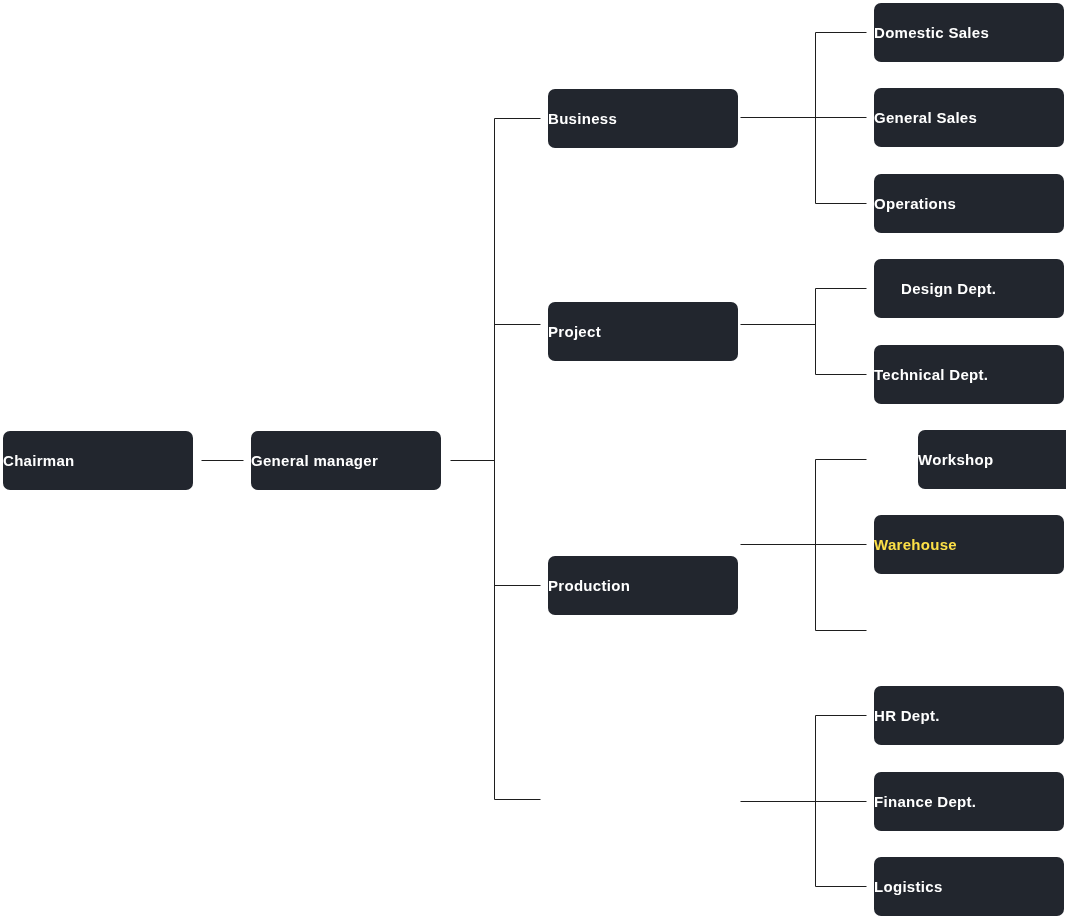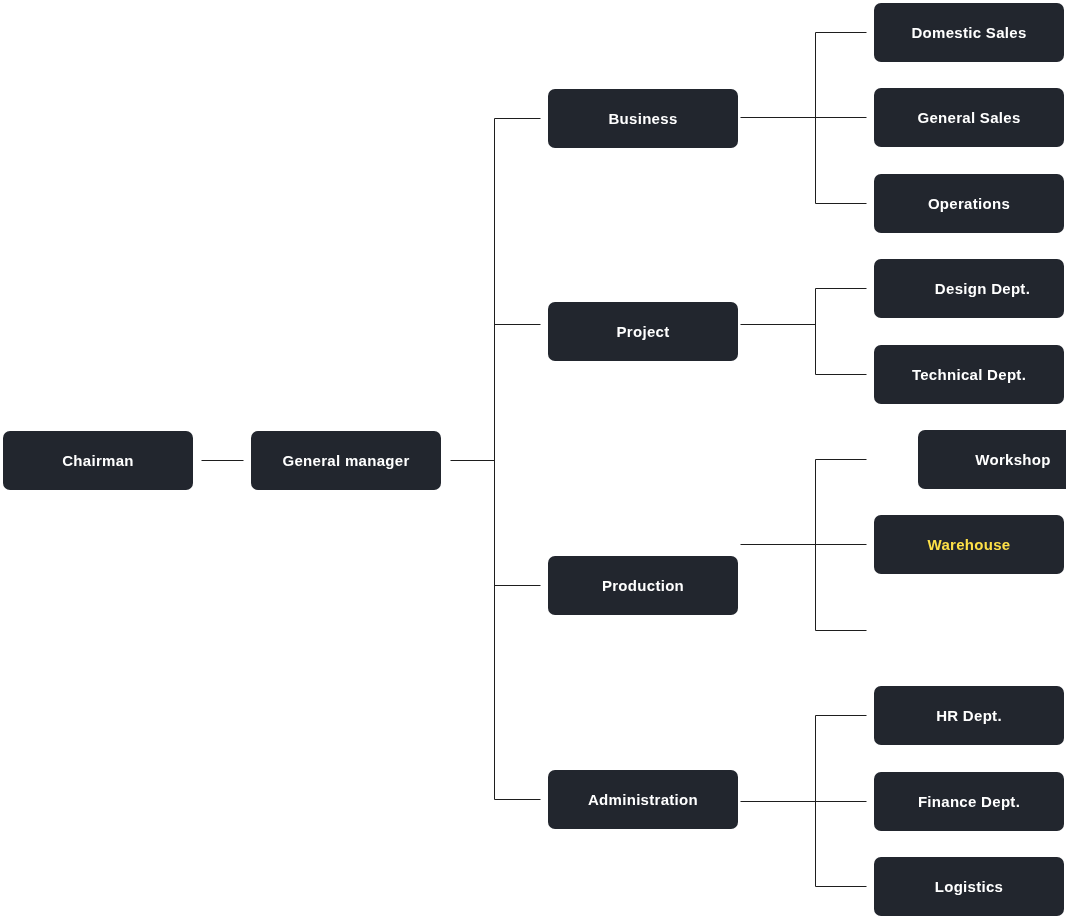--- a/index.html
+++ b/index.html
@@ -23,21 +23,21 @@
     height: 918px;
     pointer-events: none;
   }
   .node {
     position: absolute;
     width: 190px;
     height: 59px;
     border-radius: 7px;
     display: flex;
     align-items: center;
-    justify-content: center;
+    justify-content: flex-start;
     box-sizing: border-box;
     cursor: default;
   }
   .node span {
     font-size: 15px;
     font-weight: bold;
     letter-spacing: 0.3px;
     white-space: nowrap;
   }
 </style>
@@ -78,23 +78,20 @@
     </div>
     <div class="node" style="left: 548px; top: 89px; background: rgb(34, 38, 46); color: rgb(255, 255, 255);">
       <span>Business</span>
     </div>
     <div class="node" style="left: 548px; top: 302px; background: rgb(34, 38, 46); color: rgb(255, 255, 255);">
       <span>Project</span>
     </div>
     <div class="node" style="left: 548px; top: 556px; background: rgb(34, 38, 46); color: rgb(255, 255, 255);">
       <span>Production</span>
     </div>
-    <div class="node" style="left: 548px; top: 770px; background: rgb(34, 38, 46); color: rgb(255, 255, 255);">
-      <span>Administration</span>
-    </div>
     <div class="node" style="left: 874px; top: 3px; background: rgb(34, 38, 46); color: rgb(255, 255, 255);">
       <span>Domestic Sales</span>
     </div>
     <div class="node" style="left: 874px; top: 88.4px; background: rgb(34, 38, 46); color: rgb(255, 255, 255);">
       <span>General Sales</span>
     </div>
     <div class="node" style="left: 874px; top: 173.8px; background: rgb(34, 38, 46); color: rgb(255, 255, 255);">
       <span>Operations</span>
     </div>
     <div class="node" style="left: 874px; top: 259.2px; background: rgb(34, 38, 46); color: rgb(255, 255, 255); padding-left: 27px;">

